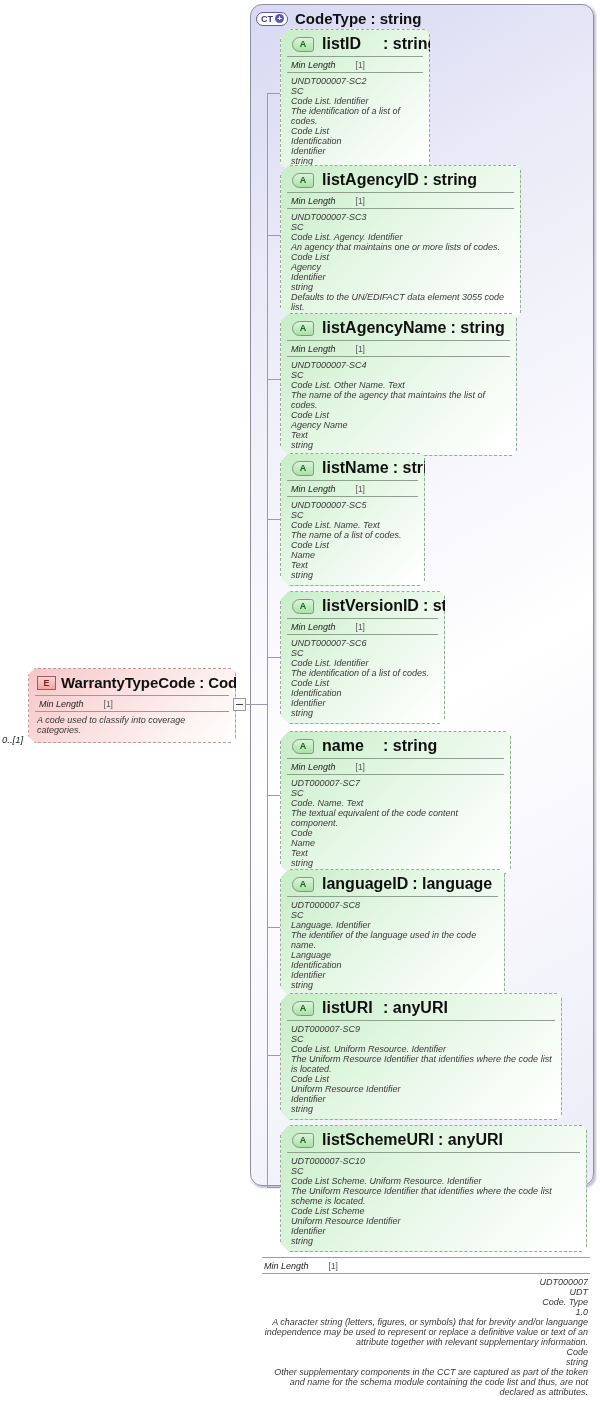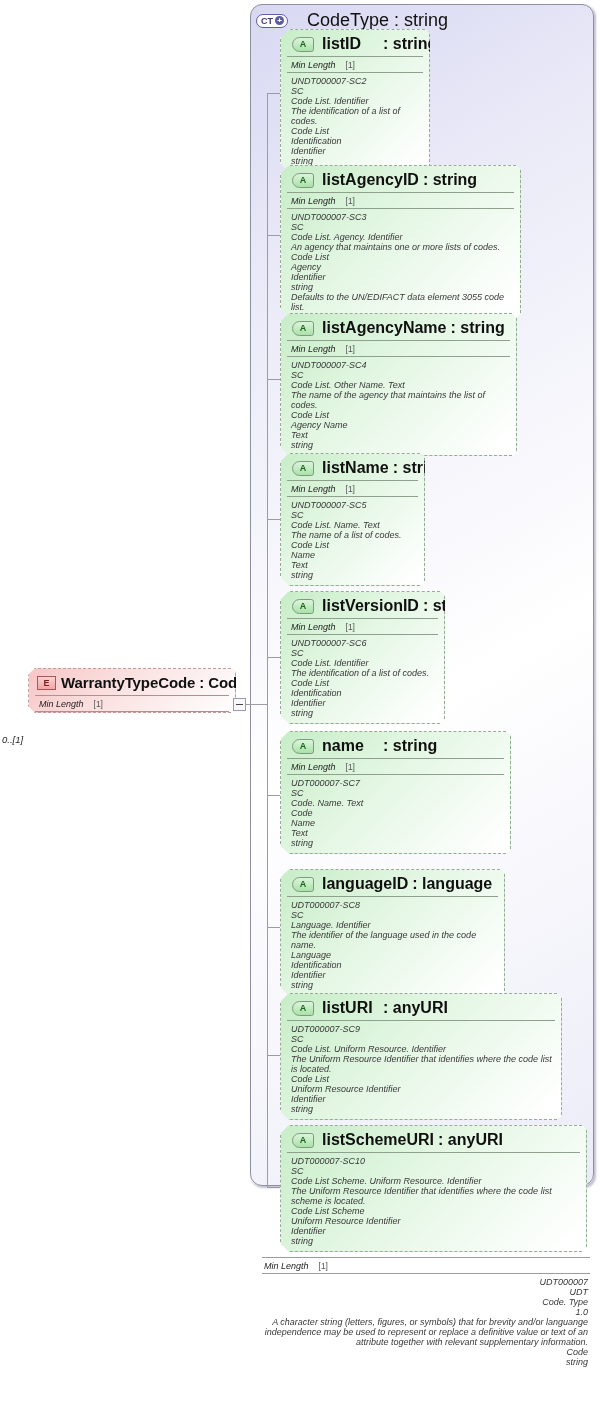--- a/index.html
+++ b/index.html
@@ -11,38 +11,38 @@
   .ct-box { position:absolute; left:250px; top:4px; width:344px; height:1182px;
     box-sizing:border-box; border:1.5px solid #8f8f9f; border-radius:12px;
     background:linear-gradient(150deg,#d8d8f3 0%,#ebebf8 22%,#ffffff 58%,#e7e7f6 110%);
     box-shadow:1.5px 1.5px 2px #c2c2d2; }
   .ct-header { position:absolute; left:5px; top:5px; display:flex; align-items:center; gap:7px; }
   .ct-icon { display:inline-flex; align-items:center; gap:2px; border:1.4px solid #5d5da5;
     border-radius:7px; background:#fdfdff; padding:1px 3px 1px 4px;
     font-weight:bold; font-size:9px; line-height:10px; color:#3c3c7a; }
   .ct-plus { display:inline-block; width:9px; height:9px; border-radius:50%;
     background:#5b5ba6; color:#fff; font-size:8px; line-height:9px; text-align:center; font-weight:bold; }
-  .ct-title { font-weight:normal; font-size:18px; color:#101010; white-space:nowrap;margin-left:12px; }
+  .ct-title { font-weight:bold; font-size:15px; color:#101010; white-space:nowrap; }
 
   
   .attr-box { position:absolute; box-sizing:border-box;
     background:linear-gradient(135deg,#c7edc7 0%,#e2f6e2 40%,#ffffff 95%);
     border:1px dashed #98ab98;
     clip-path:polygon(9px 0, calc(100% - 5px) 0, 100% 5px, 100% calc(100% - 5px),
                       calc(100% - 5px) 100%, 9px 100%, 0 calc(100% - 9px), 0 9px);
     font-size:9px; }
   .attr-header { display:flex; align-items:center; gap:8px; padding:5px 6px 3px 11px; }
   .a-icon { flex:0 0 auto; width:20px; height:13px; border:1px solid #7d9a7d;
     border-radius:8px 3px 3px 8px; background:linear-gradient(#dcf4dc,#a9e2a9);
     color:#1c641c; font-weight:bold; font-size:9px; line-height:13px;
     display:flex; align-items:center; justify-content:center; }
   .attr-title { font-weight:bold; font-size:16px; color:#101010; white-space:nowrap; }
   .attr-name { display:inline-block; min-width:57px; margin-right:4px; }
   .sep { border-top:1px solid #8fa08f; margin:0 6px; height:0; }
-  .facet-row { display:flex; gap:10px; padding:2.5px 10px; font-style:italic;
+  .facet-row { display:flex; gap:20px; padding:2.5px 10px; font-style:italic;
     font-size:9px; line-height:10px; color:#1d1d1d; }
   .facet-val { font-style:normal; color:#555; font-size:8.5px; }
   .attr-body { padding:3px 5px 5px 10px; font-style:italic; color:#383838; }
   .tline { line-height:10px; min-height:10px; }
 
   #attr-0 { left:29px; top:24px;   width:150px; }
   #attr-1 { left:29px; top:160px;  width:241px; }
   #attr-2 { left:29px; top:308px;  width:237px; }
   #attr-3 { left:29px; top:448px;  width:145px; }
   #attr-4 { left:29px; top:586px;  width:165px; }
@@ -235,20 +235,21 @@
       <div class="sep"></div>
       <div class="facet-row">
         <span>Min Length</span>
         <span class="facet-val">[1]</span>
       </div>
       <div class="sep"></div>
       <div class="attr-body">
           <div class="tline">UDT000007-SC7</div>
           <div class="tline">SC</div>
           <div class="tline">Code. Name. Text</div>
+          <div class="tline">The textual equivalent of the code content component.</div>
           <div class="tline">Code</div>
           <div class="tline">Name</div>
           <div class="tline">Text</div>
           <div class="tline">string</div>
         </div>
     </div>
 
     <div class="attr-box" id="attr-6">
       <div class="attr-header">
         <span class="a-icon">A</span>
@@ -311,37 +312,39 @@
       </div>
       <div class="sep"></div>
       <div class="attr-body">
           <div class="tline">UDT000007</div>
           <div class="tline">UDT</div>
           <div class="tline">Code. Type</div>
           <div class="tline">1.0</div>
           <div class="tline">A character string (letters, figures, or symbols) that for brevity and/or languange independence may be used to represent or replace a definitive value or text of an attribute together with relevant supplementary information.</div>
           <div class="tline">Code</div>
           <div class="tline">string</div>
+          <div class="tline">Other supplementary components in the CCT are captured as part of the token and name for the schema module containing the code list and thus, are not declared as attributes.</div>
         </div>
     </div>
   </div>
 
   <div class="cardinality">0..[1]</div>
 
   <div class="el-box">
     <div class="el-header">
       <span class="e-icon">E</span>
       <span class="el-title">WarrantyTypeCode : CodeType</span>
     </div>
     <div class="sep"></div>
     <div class="facet-row">
       <span>Min Length</span>
       <span class="facet-val">[1]</span>
     </div>
     <div class="sep"></div>
+    <div class="el-desc">A code used to classify into coverage categories.</div>
   </div>
 
   <div class="main-line"></div>
   <div class="handle">
     <div class="minus"></div>
   </div>
 
 </div>
 
 </body></html>

